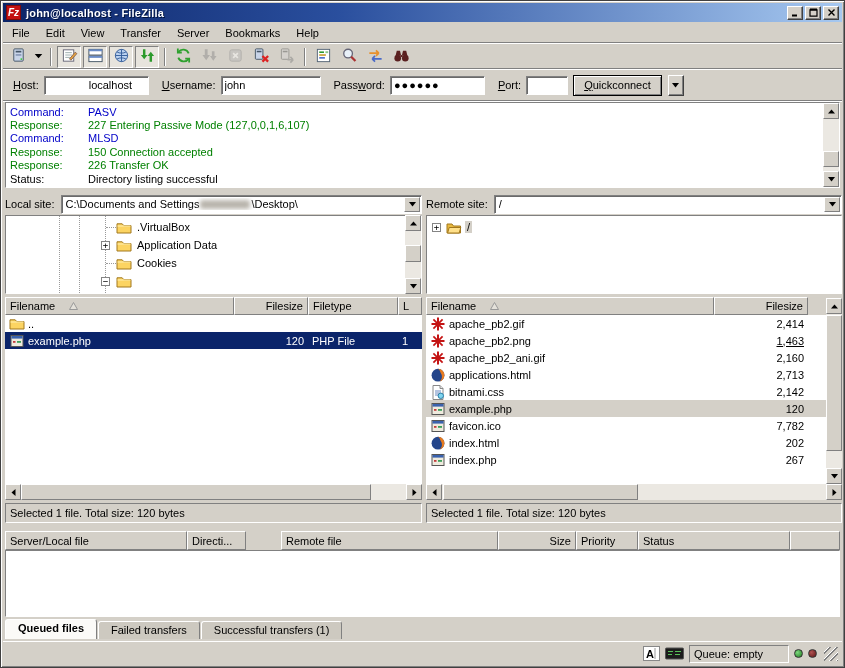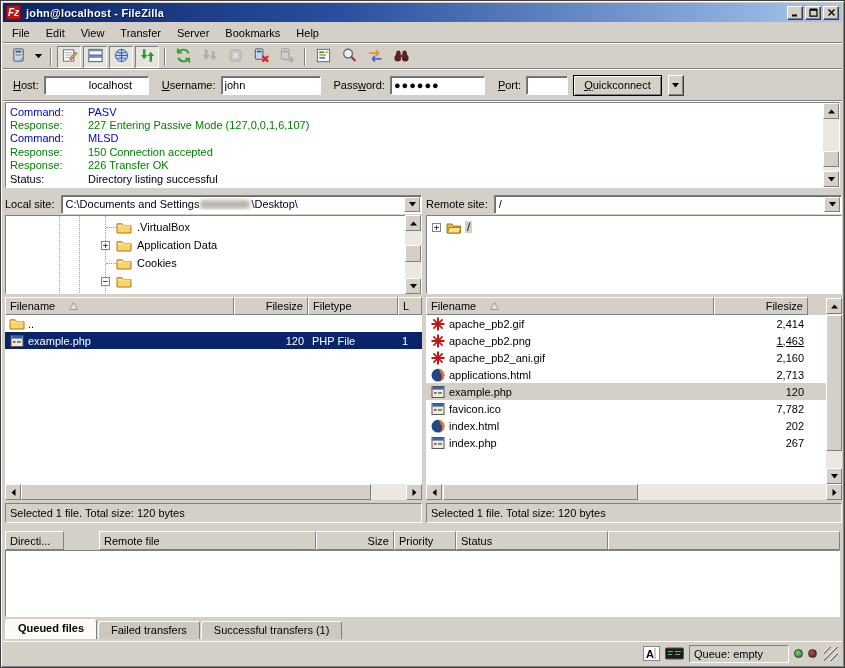--- a/index.html
+++ b/index.html
@@ -537,20 +537,34 @@
           <span class="f-icon">
             <svg viewBox="0 0 16 16">
               <circle cx="8" cy="8.2" r="6.4" fill="#24458A"></circle>
               <path d="M8 1.8c3.5 0 6.4 2.9 6.4 6.4 0 3-2 5.6-4.8 6.2 2-1.5 2.6-3.7 2.2-6-.3-1.6-1.3-2.2-1.7-3.8C9.7 3 8.8 2.2 8 1.8z" fill="#E87B1E"></path>
             </svg>
           </span>
           <span>applications.html</span>
         </div>
         <div class="lcell right" style="width: 94px;">2,713</div>
       </div>
+      <div class="lrow">
+        <div class="lcell" style="width: 288px;">
+          <span class="f-icon">
+            <svg viewBox="0 0 16 16">
+              <path d="M3 1.5h7l3 3v11H3z" fill="#fff" stroke="#888"></path>
+              <path d="M10 1.5v3h3" fill="#e6e6e6" stroke="#888"></path>
+              <path d="M5 7h6M5 9h6M5 11h3.5" stroke="#6A89C0"></path>
+              <circle cx="10.8" cy="11.8" r="2.7" fill="#7FD4EE" stroke="#2C7FA8"></circle>
+            </svg>
+          </span>
+          <span>bitnami.css</span>
+        </div>
+        <div class="lcell right" style="width: 94px;">2,142</div>
+      </div>
       <div class="lrow sel-inactive">
         <div class="lcell" style="width: 288px;">
           <span class="f-icon">
             <svg viewBox="0 0 16 16">
               <rect x="2" y="2.5" width="12" height="11" fill="#EFEBDE" stroke="#555"></rect>
               <rect x="2.5" y="3" width="11" height="2.6" fill="#3A62AD"></rect>
               <rect x="4" y="8" width="2.5" height="1.8" fill="#C23B3B"></rect>
               <rect x="8" y="8" width="4" height="1.8" fill="#3BA05A"></rect>
             </svg>
           </span>
@@ -638,20 +652,23 @@
         <svg viewBox="0 0 5 7">
           <path d="M.5 0v7L4.5 3.5z" fill="#000"></path>
         </svg>
       </div>
   </div>
 
   <div class="pane-status" style="left:4px; width:417px;">Selected 1 file. Total size: 120 bytes</div>
   <div class="pane-status" style="left:425px; width:416px;">Selected 1 file. Total size: 120 bytes</div>
 
   <div id="queue-hdr">
+      <div class="hcell" style="width: 182px;">
+        <span>Server/Local file</span>
+      </div>
       <div class="hcell" style="width: 59px;">
         <span>Directi...</span>
       </div>
       <div class="hcell" style="width: 217px; margin-left: 35px;">
         <span>Remote file</span>
       </div>
       <div class="hcell right" style="width: 78px;">
         <span>Size</span>
       </div>
       <div class="hcell" style="width: 62px;">

